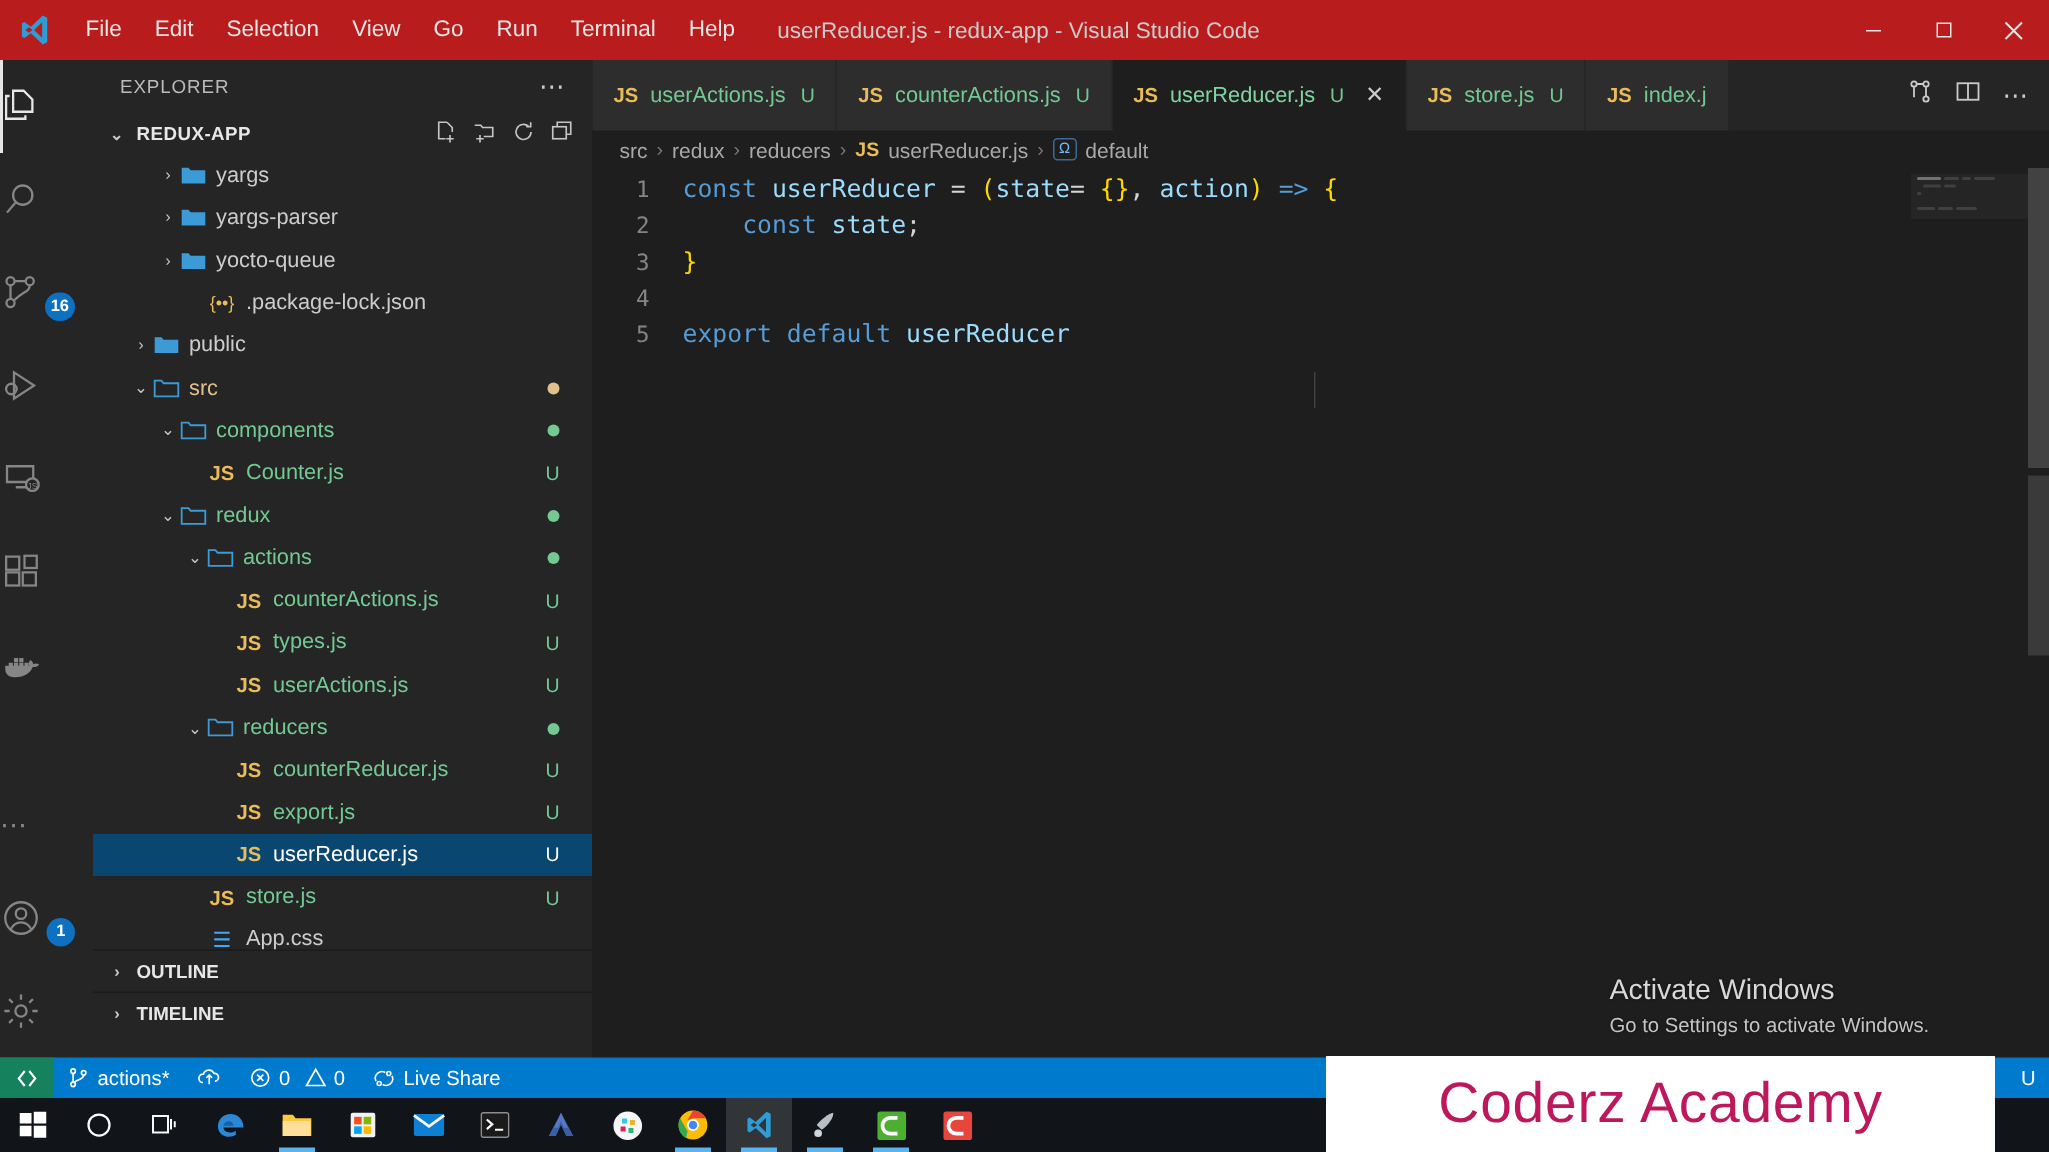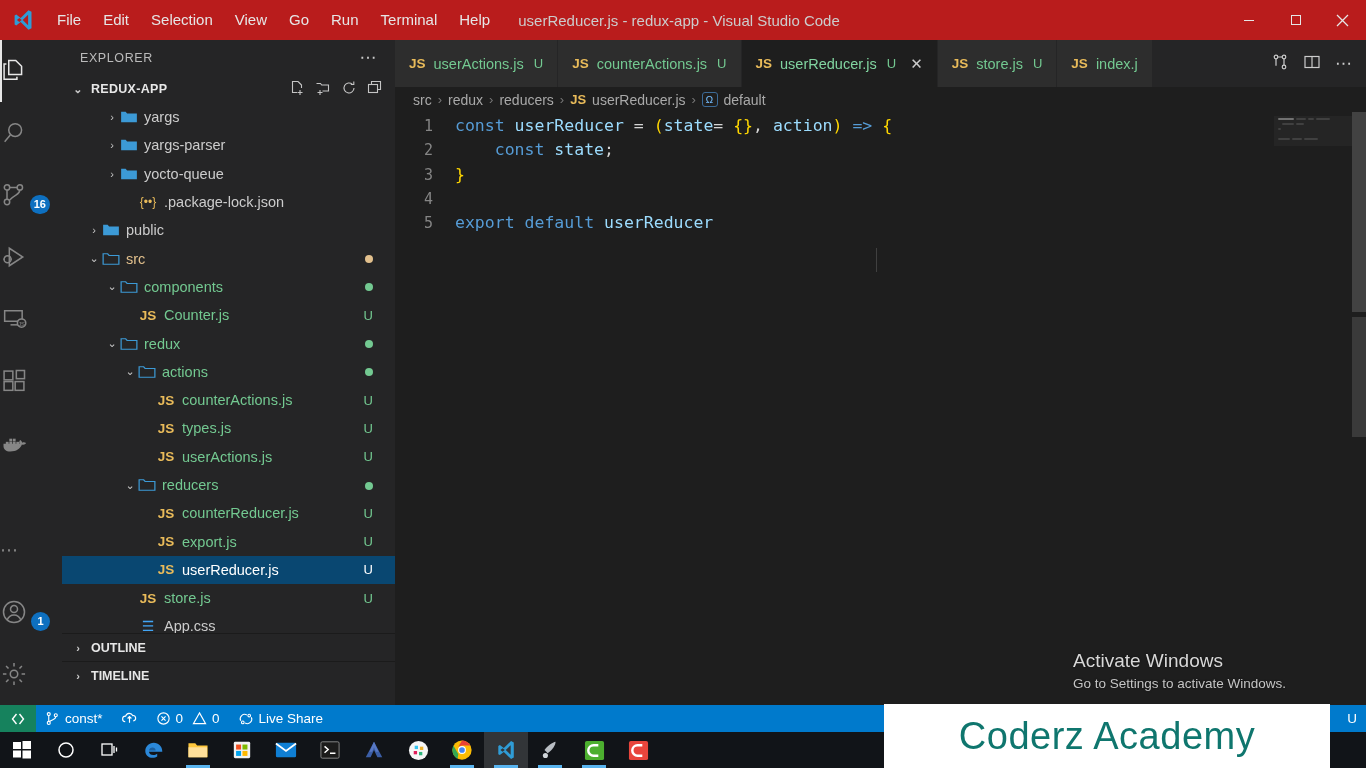--- a/index.html
+++ b/index.html
@@ -165,21 +165,21 @@
   
   .activate-win {
     position: absolute; left: 1073px; top: 650px; width: 290px;
     color: #c7c7c7; pointer-events: none; text-shadow: 0 0 2px rgba(0,0,0,.5);
   }
   .aw-title { font-size: 19px; color: #d8d8d8; }
   .aw-sub { font-size: 13.5px; color: #c5c5c5; margin-top: 4px; }
   .brand {
     position: absolute; left: 884px; top: 704px; width: 446px; height: 64px;
     background: #ffffff; display: flex; align-items: center; justify-content: center;
-    font-size: 38px; color: #0f766e; letter-spacing: .5px;
+    font-size: 38px; color: #be185d; letter-spacing: .5px;
   }
 </style>
 </head>
 <body>
 
 <div id="root">
 
   <div class="titlebar">
     <div class="vscode-logo">
       <svg width="24" height="24" viewBox="0 0 24 24">
@@ -599,21 +599,21 @@
           <path d="M9.5 3l4 5-4 5"></path>
       </svg>
     </div>
     <div class="sb-item">
       <svg width="15" height="15" viewBox="0 0 16 16" fill="none" stroke="#ffffff" stroke-width="1.2">
         <circle cx="4" cy="3.3" r="1.6"></circle>
           <circle cx="4" cy="12.7" r="1.6"></circle>
           <circle cx="11.5" cy="4.5" r="1.6"></circle>
         <path d="M4 4.9v6.2M11.5 6.1c0 3-3.5 2.6-7 5.3"></path>
       </svg>
-      <span>const*</span>
+      <span>actions*</span>
     </div>
     <div class="sb-item">
       <svg width="17" height="17" viewBox="0 0 18 18" fill="none" stroke="#ffffff" stroke-width="1.2">
         <path d="M4.5 12.5a3 3 0 0 1 .4-6 4 4 0 0 1 7.5-.6 2.8 2.8 0 0 1 .6 5.6"></path>
         <path d="M9 13.5V7M7 9l2-2 2 2"></path>
       </svg>
     </div>
     <div class="sb-item">
       <svg width="15" height="15" viewBox="0 0 16 16" fill="none" stroke="#ffffff" stroke-width="1.2">
         <circle cx="8" cy="8" r="6"></circle>

